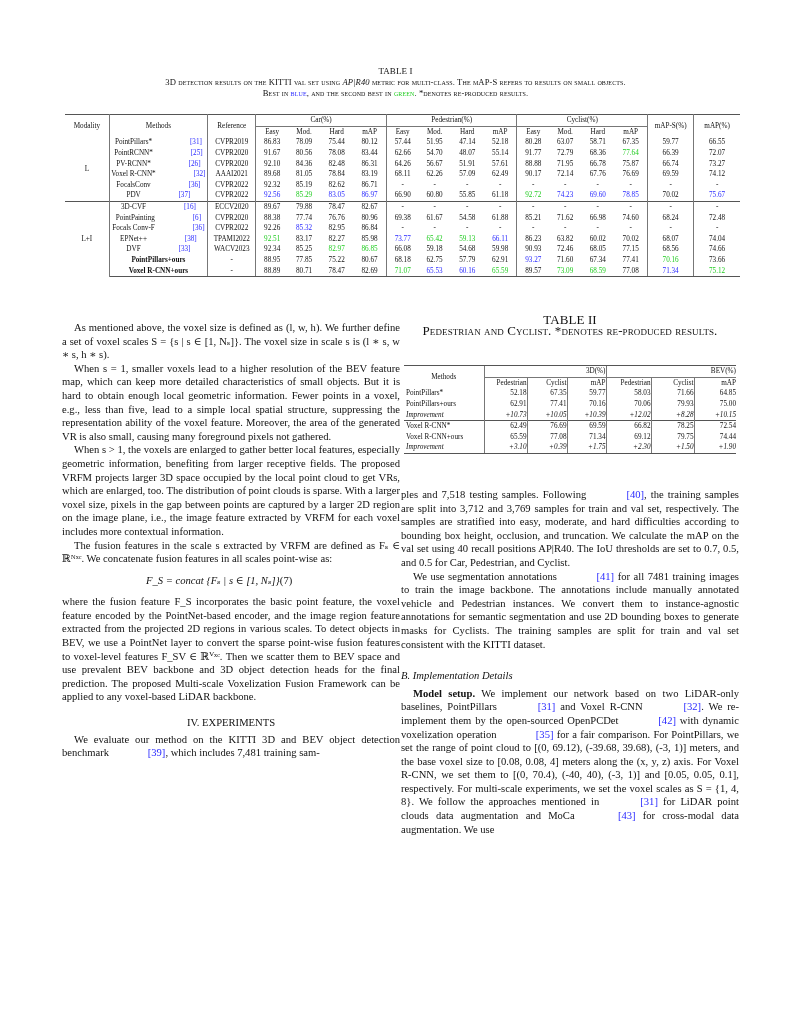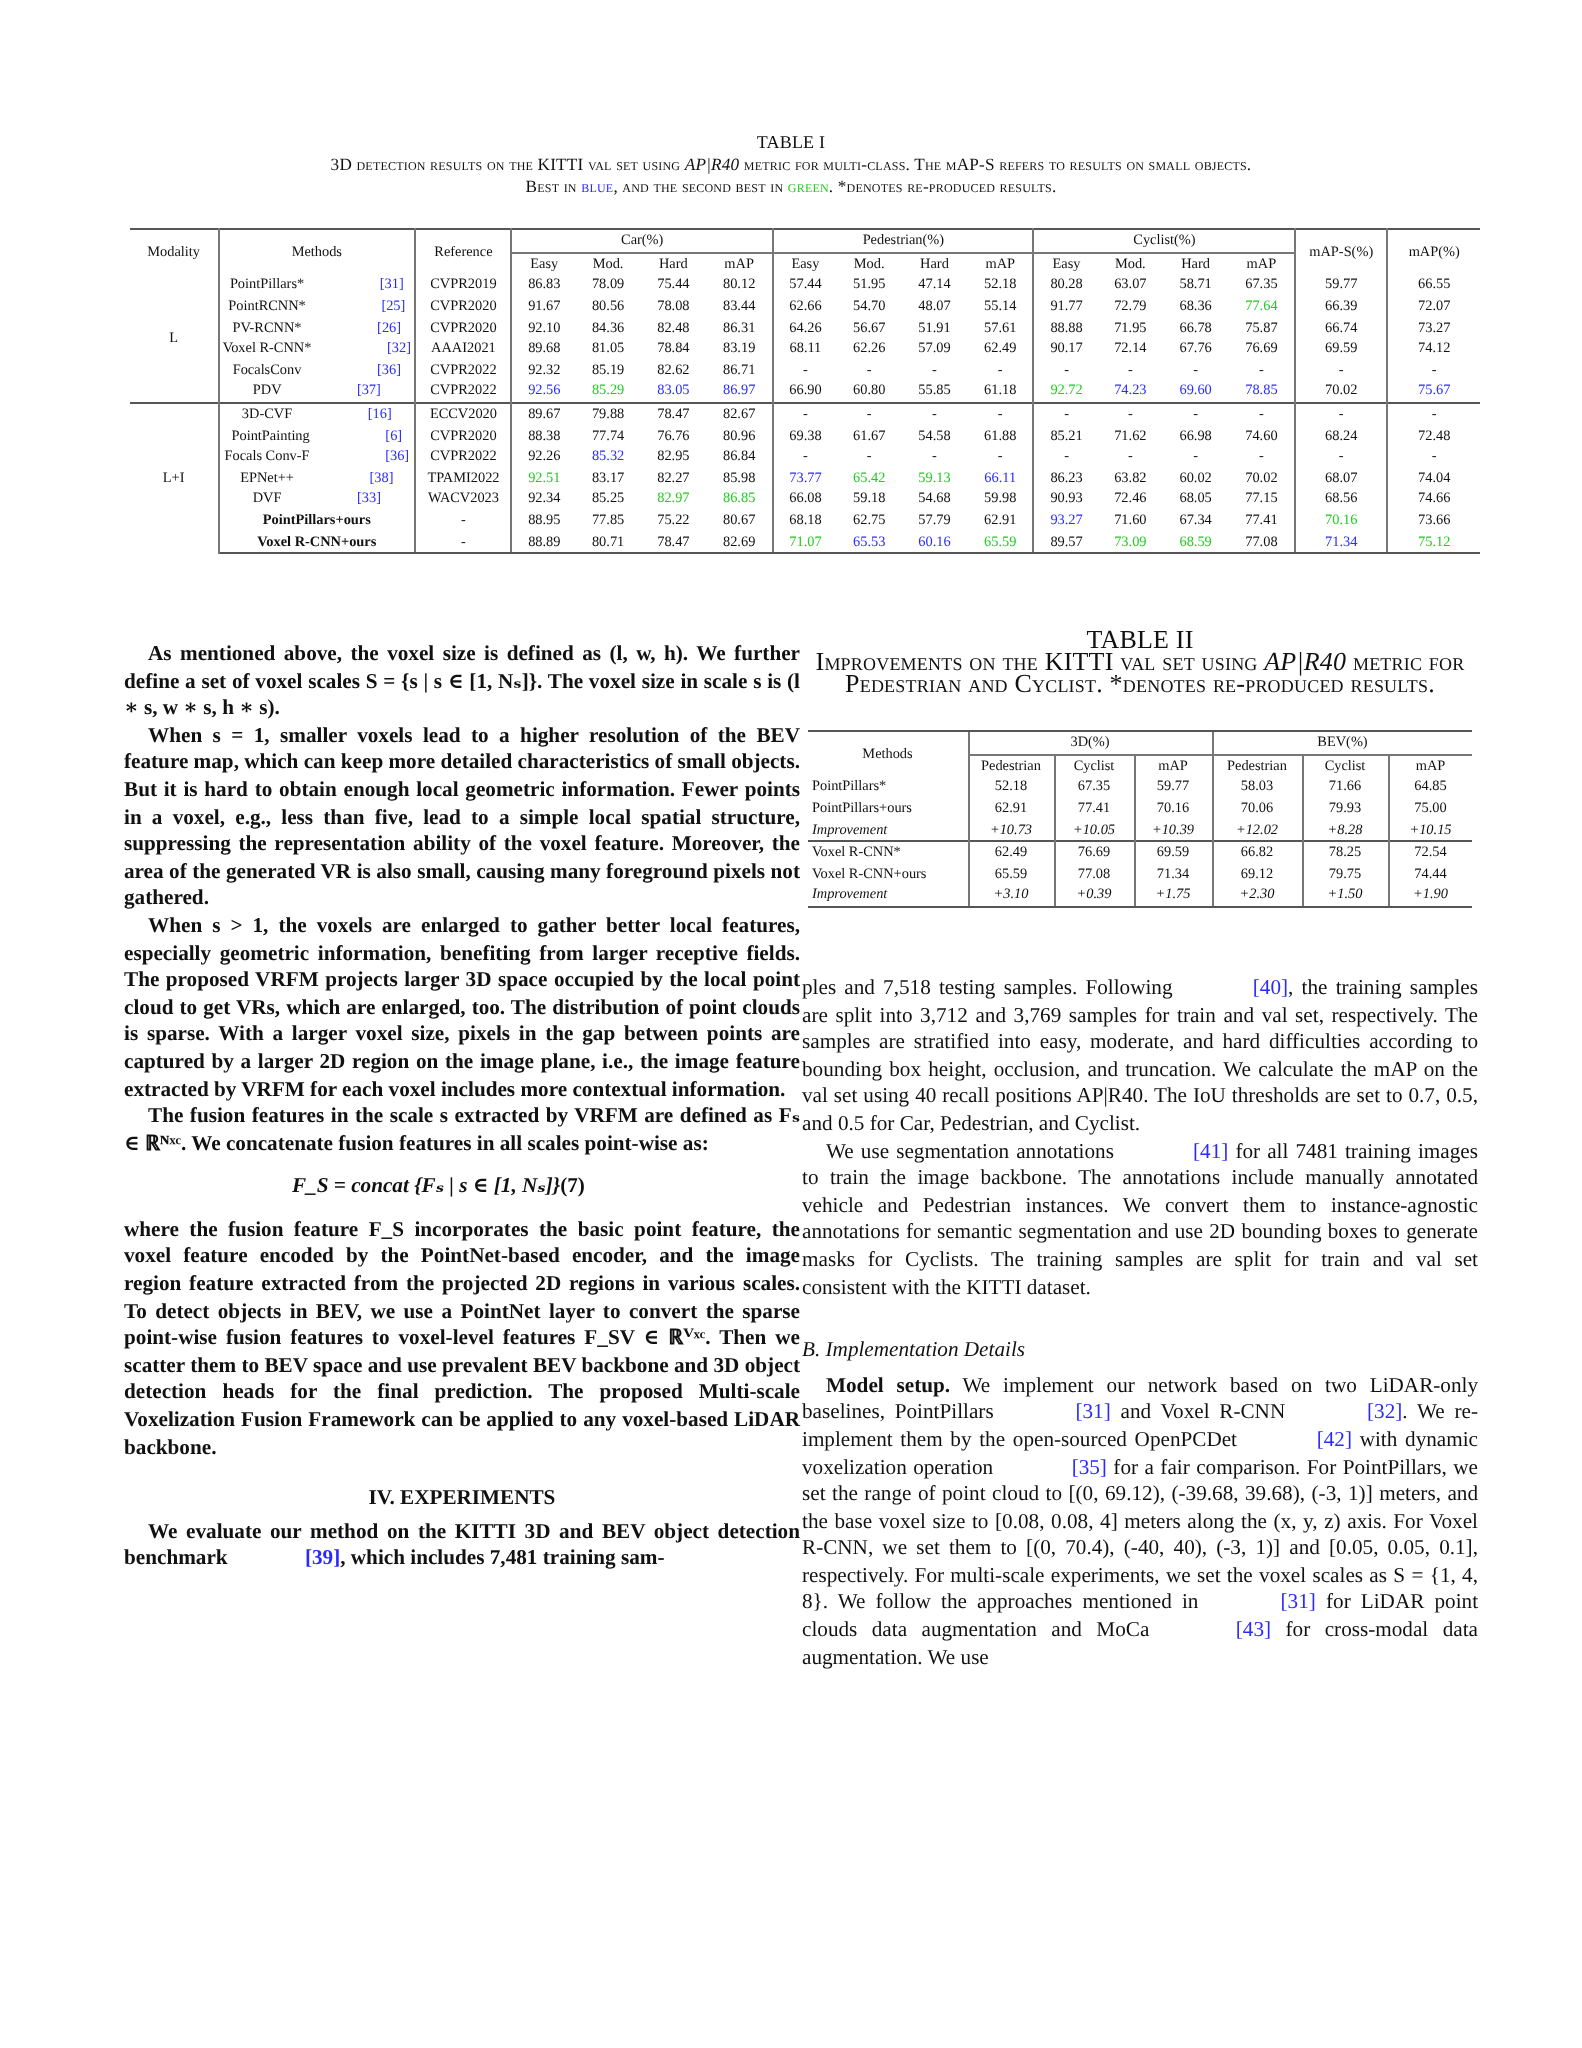--- a/index.html
+++ b/index.html
@@ -23,29 +23,29 @@
   #table1 .sec-top td { border-top: 1.2px solid #555; }
   #table1 tbody tr:last-child td { border-bottom: 1.2px solid #555; }
   #table1 .bold { font-weight: bold; }
 
   
   #t2-caption { position: absolute; left: 400px; top: 314px; width: 340px; text-align: center; font-size: 13px; line-height: 11px; }
   #table2 { position: absolute; left: 404px; top: 365px; width: 332px; border-collapse: collapse; font-size: 7.2px; }
   #table2 td, #table2 th { padding: 0; height: 10.6px; line-height: 10px; font-weight: normal; white-space: nowrap; text-align: center; }
   #table2 td.m { text-align: left; padding-left: 2px; }
   #table2 thead tr:first-child th { border-top: 1.2px solid #555; }
-  #table2 .bl { border-left: 0.8px solid #777; }
+  #table2 .bl { border-left: 0.8px solid #777; text-align: right; }
   #table2 .bb { border-bottom: 0.8px solid #777; }
   #table2 .sec-top td { border-top: 1.2px solid #555; }
   #table2 tbody tr:last-child td { border-bottom: 1.2px solid #555; }
   #table2 .it { font-style: italic; }
 
   
   .col { position: absolute; width: 338px; font-size: 10.6px; line-height: 13.6px; text-align: justify; }
-  #col-left { left: 62px; top: 321px; font-weight: bold; }
+  #col-left { left: 62px; top: 321px; }
   #col-right { left: 401px; top: 488px; }
   .col p { margin: 0; text-indent: 12px; }
   .eq { display: flex; margin: 8px 0 8px 0; padding-left: 84px; }
   .sec-head { text-align: center; margin: 12px 0 3px 0; font-size: 10.6px; }
   .subsec { font-style: italic; margin: 0 0 4px 0; }
   .subsec-gap { margin-top: 18px; }
   .math { font-style: italic; }
   .bf { font-weight: bold; font-style: normal; }
 </style>
 </head>
@@ -342,23 +342,20 @@
         <td class="green">68.59</td>
         <td class="br">77.08</td>
         <td class="br blue">71.34</td>
         <td class="green">75.12</td>
       </tr>
     </tbody>
 </table>
 
 <div id="t2-caption">
   <div class="tnum sc">TABLE II</div>
-  <div class="sc">
-    <span>Improvements on the KITTI val set using </span><span class="math">AP|R40</span><span> metric for</span>
-  </div>
   <div class="sc">Pedestrian and Cyclist. *denotes re-produced results.</div>
 </div>
 
 <table id="table2">
   <colgroup>
     <col style="width:80px">
     <col style="width:43px">
       <col style="width:40px">
       <col style="width:39px">
     <col style="width:45px">

